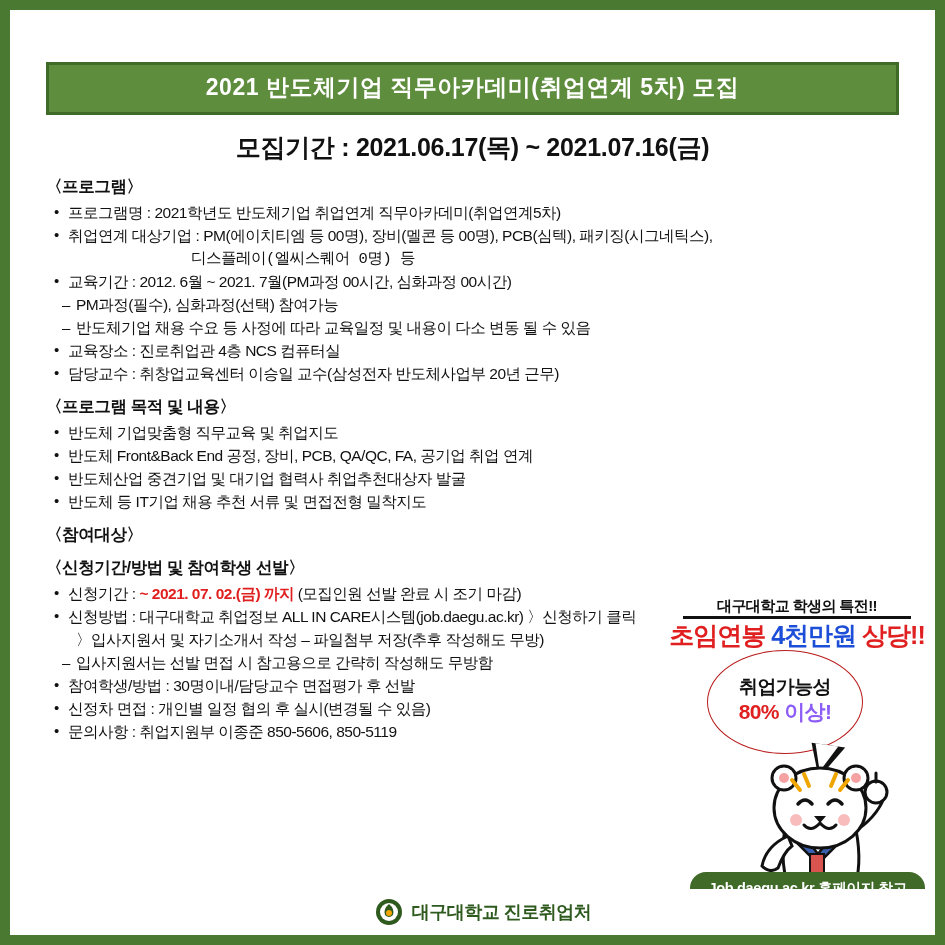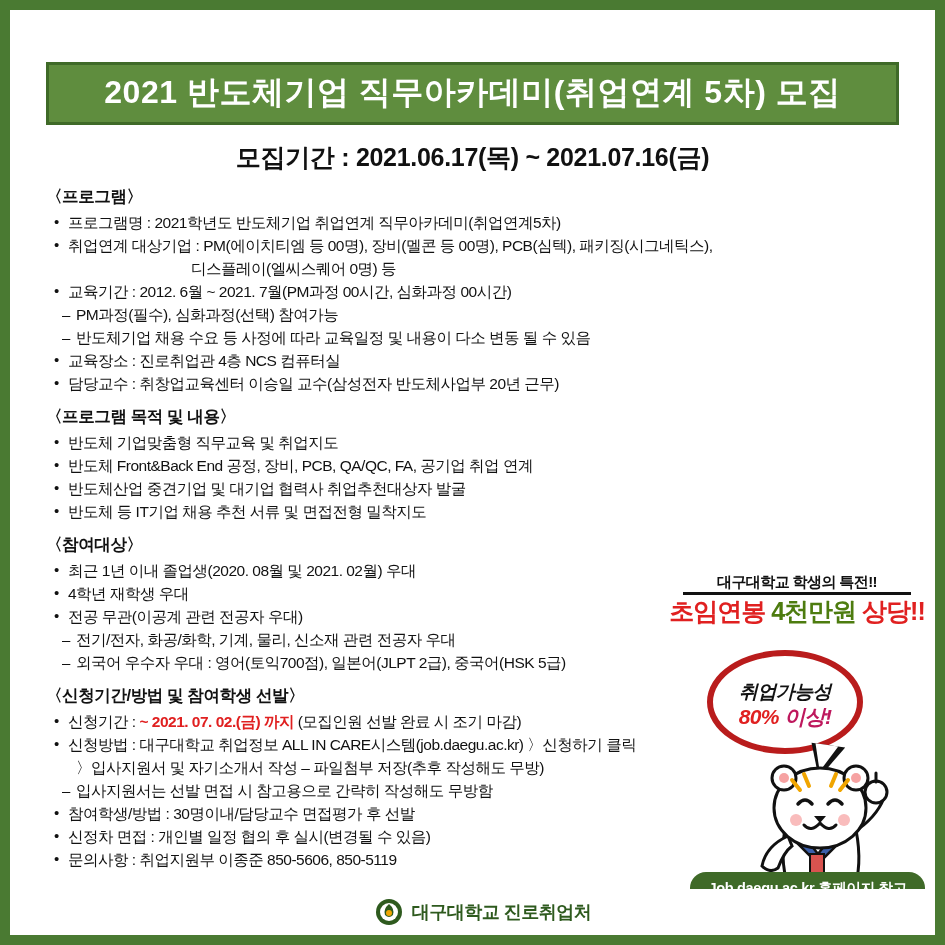--- a/index.html
+++ b/index.html
@@ -32,21 +32,21 @@
   }
   .title-bar {
     margin: 38px 18px 0 18px;
     background: #5f8d3e;
     border: 3px solid #3f6a28;
     text-align: center;
     padding: 10px 0 12px 0;
   }
   .title-bar .title {
     color: #ffffff;
-    font-size: 32px;
+    font-size: 23px;
     font-weight: bold;
     letter-spacing: 0.5px;
     line-height: 1.1;
   }
   .subtitle {
     text-align: center;
     font-size: 25px;
     font-weight: bold;
     color: #111111;
     margin: 16px 0 12px 0;
@@ -91,83 +91,83 @@
     position: absolute;
     left: 16px;
     top: 0;
     font-size: 15px;
   }
   ul.bullets li.plain {
     padding-left: 30px;
   }
   ul.bullets li.cont {
     padding-left: 145px;
+    font-family: Liberation Mono, monospace;
   }
   .red {
     color: #e02020;
     font-weight: bold;
   }
   
   .stamp {
     position: absolute;
     right: 10px;
-    top: 564px;
+    top: 588px;
     width: 256px;
     text-align: center;
     background: #ffffff;
     line-height: 1.05;
   }
   .stamp .small {
     font-size: 15px;
     font-weight: bold;
     color: #111111;
     letter-spacing: -0.6px;
   }
   .stamp .big {
     font-size: 25px;
     font-weight: bold;
     letter-spacing: -1px;
     white-space: nowrap;
   }
   .stamp .big .r { color: #e02020; }
-  .stamp .big .k { color: #4d7c0f; }
+  .stamp .big .k { color: #1d4ed8; }
   .stamp .rule {
     height: 3px;
     background: #111111;
     margin: 2px 14px 3px 14px;
   }
   
   .bubble {
     position: absolute;
     right: 72px;
     top: 640px;
     width: 156px;
     height: 104px;
-    border: 6px solid #b91c1c;
+    border: 1px solid #b91c1c;
     border-radius: 50%;
     background: #ffffff;
     text-align: center;
     box-sizing: border-box;
     padding-top: 24px;
     line-height: 1.25;
-    font-style: italic;
   }
   .bubble .l1 {
     font-size: 19px;
     font-weight: bold;
     color: #111111;
     letter-spacing: -0.6px;
   }
   .bubble .l2 {
     font-size: 21px;
     font-weight: bold;
     color: #e02020;
     letter-spacing: -0.6px;
   }
-  .bubble .l2 .k { color: #be185d; margin-top: 20px; }
+  .bubble .l2 .k { color: #8b5cf6; margin-top: 20px; }
   .bubble-tail {
     position: absolute;
     right: 92px;
     top: 735px;
     width: 0;
     height: 0;
     border-left: 12px solid transparent;
     border-right: 22px solid transparent;
     border-top: 34px solid #111111;
     transform: rotate(8deg);
@@ -252,27 +252,20 @@
 
       <div class="section-head">〈프로그램 목적 및 내용〉</div>
       <ul class="bullets">
         <li class="dot">반도체 기업맞춤형 직무교육 및 취업지도</li>
         <li class="dot">반도체 Front&amp;Back End 공정, 장비, PCB, QA/QC, FA, 공기업 취업 연계</li>
         <li class="dot">반도체산업 중견기업 및 대기업 협력사 취업추천대상자 발굴</li>
         <li class="dot">반도체 등 IT기업 채용 추천 서류 및 면접전형 밀착지도</li>
       </ul>
 
       <div class="section-head">〈참여대상〉</div>
-      <ul class="bullets">
-        <li class="dot">최근 1년 이내 졸업생(2020. 08월 및 2021. 02월) 우대</li>
-        <li class="dot">4학년 재학생 우대</li>
-        <li class="dot">전공 무관(이공계 관련 전공자 우대)</li>
-        <li class="dash">전기/전자, 화공/화학, 기계, 물리, 신소재 관련 전공자 우대</li>
-        <li class="dash">외국어 우수자 우대 : 영어(토익700점), 일본어(JLPT 2급), 중국어(HSK 5급)</li>
-      </ul>
 
       <div class="section-head">〈신청기간/방법 및 참여학생 선발〉</div>
       <ul class="bullets">
         <li class="dot"><span>신청기간 : </span><span class="red">~ 2021. 07. 02.(금) 까지</span><span> (모집인원 선발 완료 시 조기 마감)</span></li>
         <li class="dot">신청방법 : 대구대학교 취업정보 ALL IN CARE시스템(job.daegu.ac.kr) 〉신청하기 클릭</li>
         <li class="plain">〉입사지원서 및 자기소개서 작성 – 파일첨부 저장(추후 작성해도 무방)</li>
         <li class="dash">입사지원서는 선발 면접 시 참고용으로 간략히 작성해도 무방함</li>
         <li class="dot">참여학생/방법 : 30명이내/담당교수 면접평가 후 선발</li>
         <li class="dot">신정차 면접 : 개인별 일정 협의 후 실시(변경될 수 있음)</li>
         <li class="dot">문의사항 : 취업지원부 이종준 850-5606, 850-5119</li>

